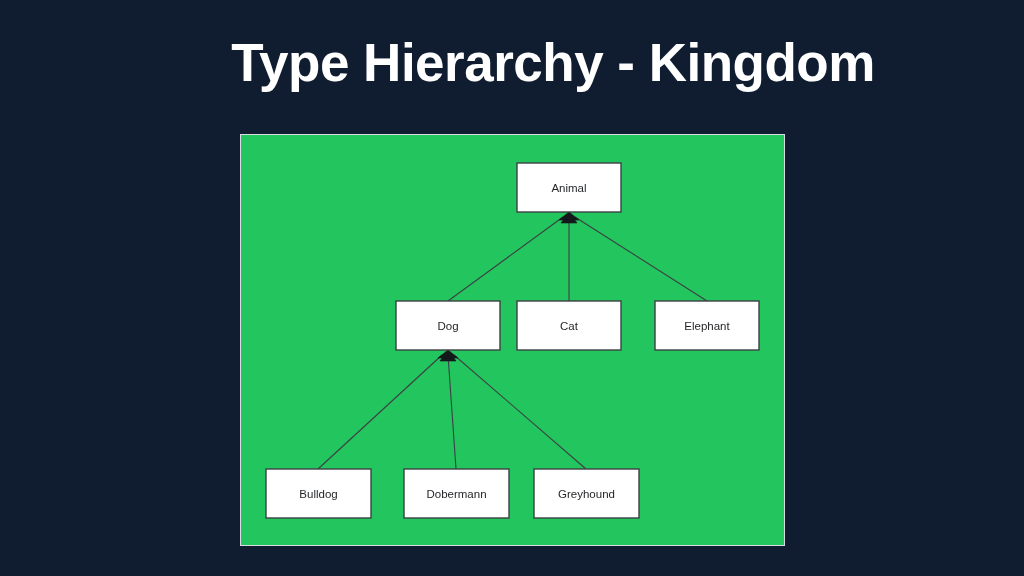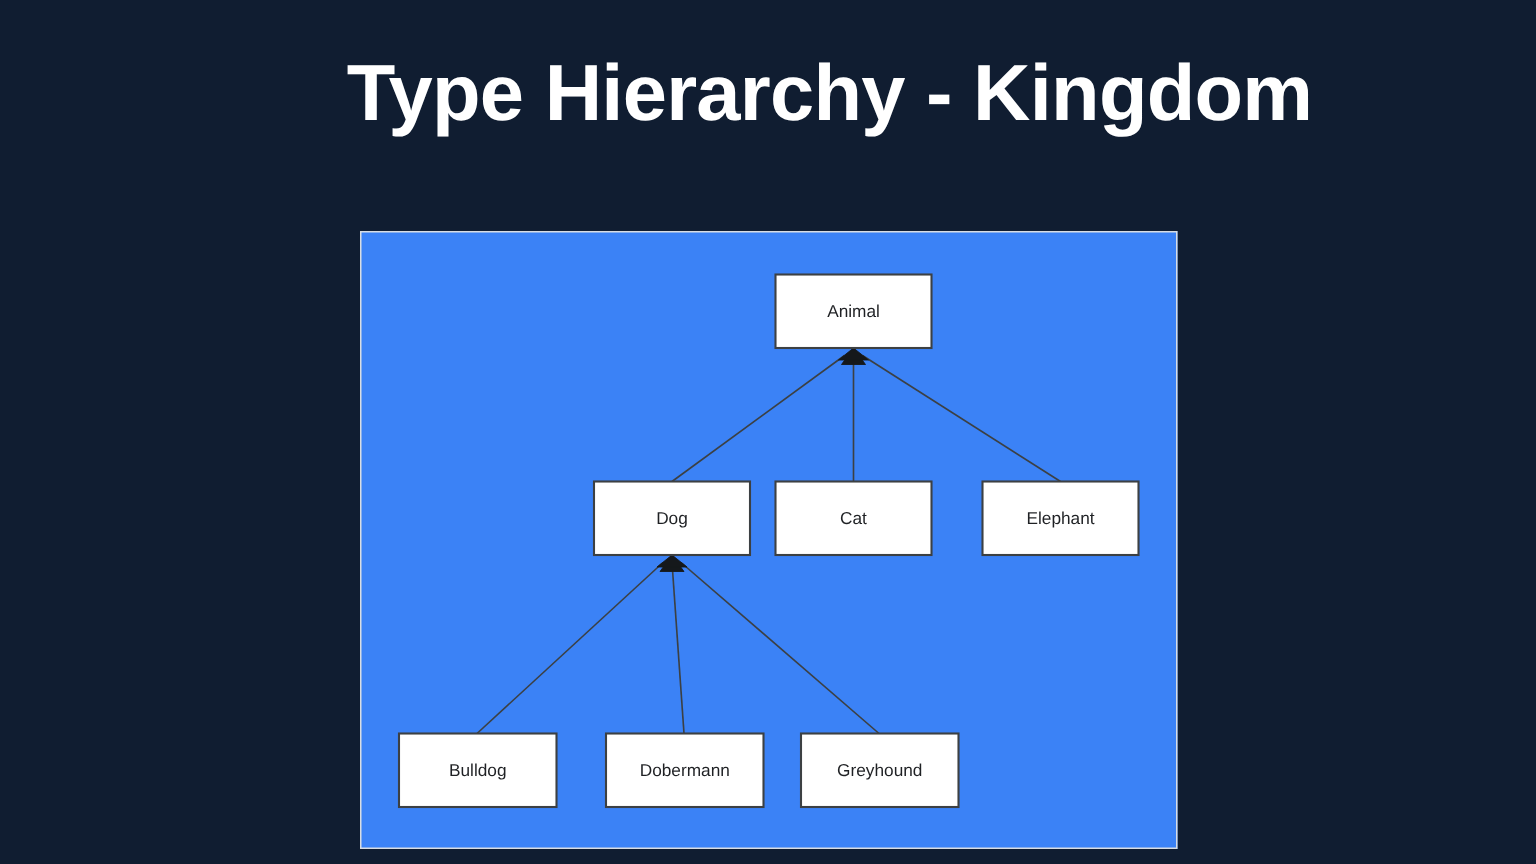--- a/index.html
+++ b/index.html
@@ -31,24 +31,24 @@
     font-weight: bold;
     letter-spacing: -0.5px;
     line-height: 62px;
     white-space: nowrap;
     padding-left: 41px;
     -webkit-font-smoothing: antialiased;
   }
   .diagram-panel {
     position: absolute;
     left: 240px;
-    top: 154px;
+    top: 134px;
     width: 545px;
     height: 412px;
-    background: #3b82f6;
+    background: #22c55e;
     border: 1px solid #d8dde3;
     box-sizing: border-box;
     overflow: hidden;
   }
   .diagram-svg {
     position: absolute;
     left: 0;
     top: 0;
     width: 545px;
     height: 412px;

